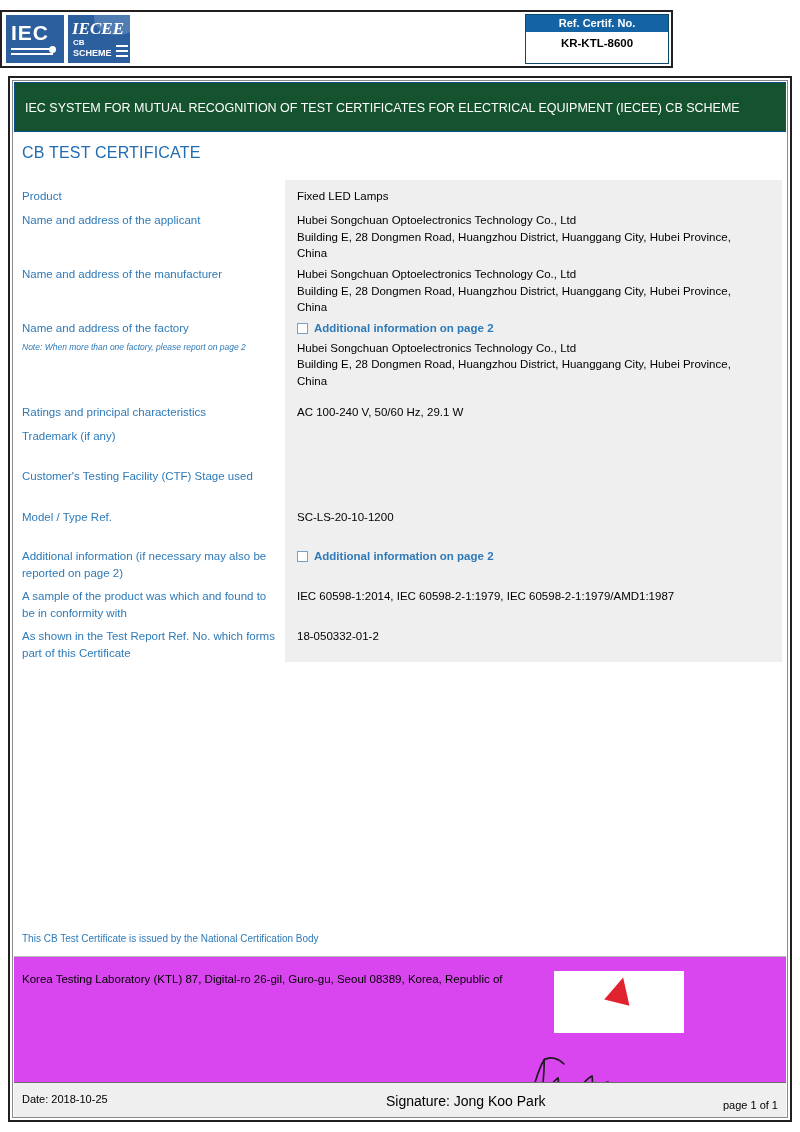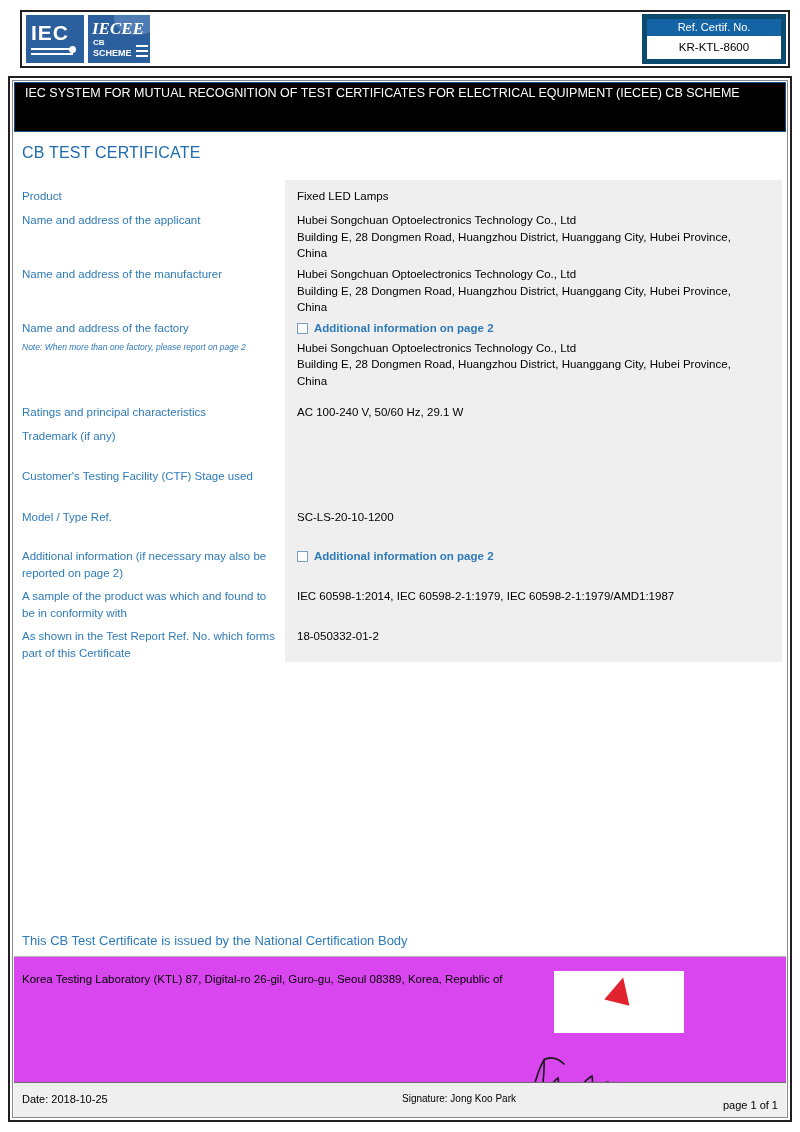--- a/index.html
+++ b/index.html
@@ -19,23 +19,23 @@
     position: absolute;
     left: 0; top: 0;
     width: 800px;
     height: 1132px;
     background: #ffffff;
   }
 
   
   .top-strip {
     position: absolute;
-    left: 20px;
+    left: 0;
     top: 10px;
-    width: 770px;
+    width: 673px;
     height: 58px;
     border: 2px solid #231f20;
     background: #ffffff;
     box-sizing: border-box;
   }
   .logo-wrap {
     position: absolute;
     left: 4px;
     top: 3px;
     display: flex;
@@ -134,23 +134,24 @@
   .logo-iecee .sb1 { top: 30px; }
   .logo-iecee .sb2 { top: 35px; }
   .logo-iecee .sb3 { top: 40px; }
 
   .ref-box {
     position: absolute;
     right: 2px;
     top: 2px;
     width: 144px;
     height: 50px;
-    border: 5px solid #0c4a6e;
+    border: 1px solid #0c4a6e;
     box-sizing: border-box;
     background: #ffffff;
+    font-weight: bold;
   }
   .ref-head {
     background: #1464a5;
     color: #ffffff;
     font-size: 11px;
     text-align: center;
     padding: 2px 0 3px 0;
     line-height: 1.1;
   }
   .ref-value {
@@ -181,27 +182,27 @@
     box-sizing: border-box;
     pointer-events: none;
   }
 
   .banner {
     position: absolute;
     left: 4px;
     top: 4px;
     width: 772px;
     height: 50px;
-    background: #000000;
+    background: #14532d;
     border: 1px solid #0d4f86;
     box-sizing: border-box;
     color: #ffffff;
     font-size: 12.5px;
     line-height: 1.35;
-    padding: 2px 10px;
+    padding: 17px 10px;
   }
 
   .cb-title {
     position: absolute;
     left: 12px;
     top: 66px;
     color: #1f6cb0;
     font-size: 16px;
     font-weight: normal;
     letter-spacing: 0.2px;
@@ -266,21 +267,21 @@
     background: #ffffff;
     flex: 0 0 auto;
   }
 
   
   .issued-line {
     position: absolute;
     left: 12px;
     top: 855px;
     color: #2e7ab8;
-    font-size: 13px;
+    font-size: 10px;
   }
   .footer-band {
     position: absolute;
     left: 4px;
     top: 878px;
     width: 772px;
     height: 160px;
     background: #d946ef;
     border-top: 1px solid #b8b8b8;
   }
@@ -339,23 +340,23 @@
     background: #efefef;
   }
   .bb-date {
     position: absolute;
     left: 8px;
     top: 10px;
     font-size: 11px;
   }
   .bb-sign {
     position: absolute;
-    left: 388px;
+    left: 372px;
     top: 10px;
-    font-size: 10px;
+    font-size: 14px;
   }
   .bb-page {
     position: absolute;
     right: 8px;
     top: 16px;
     font-size: 11px;
   }
 </style>
 </head>
 <body>

